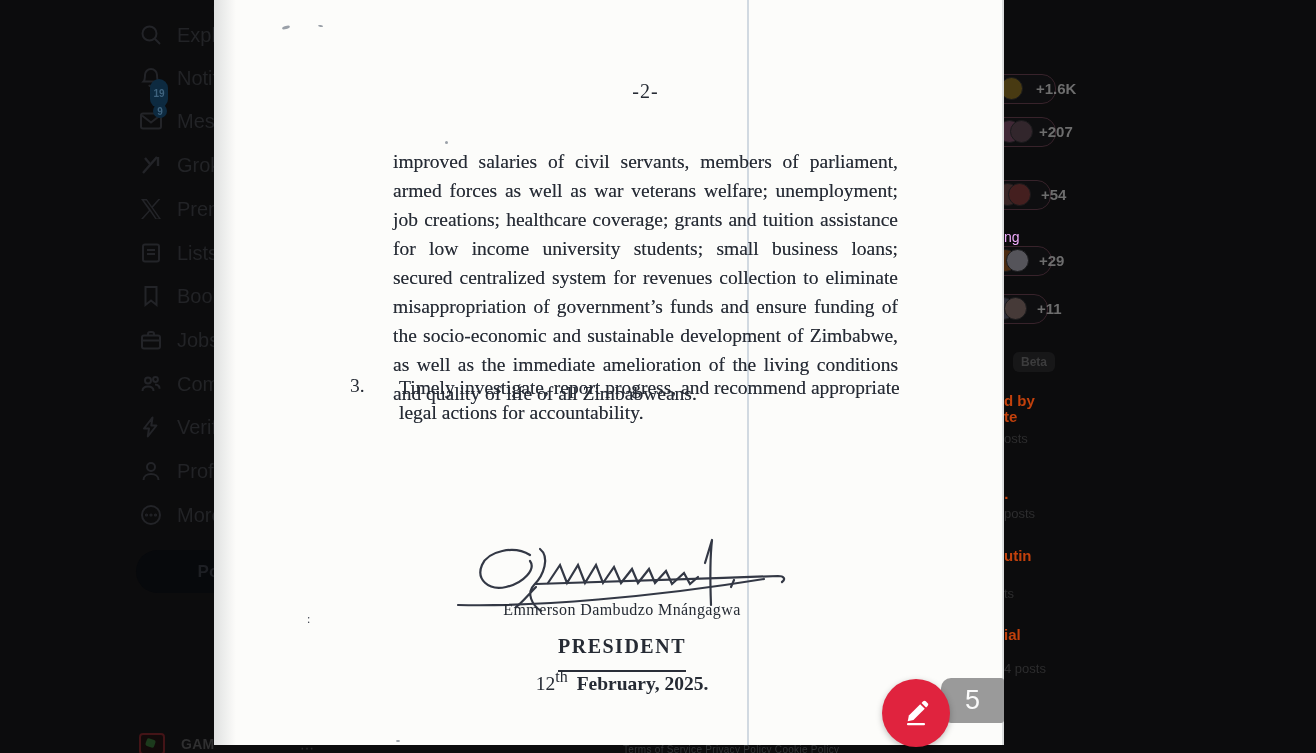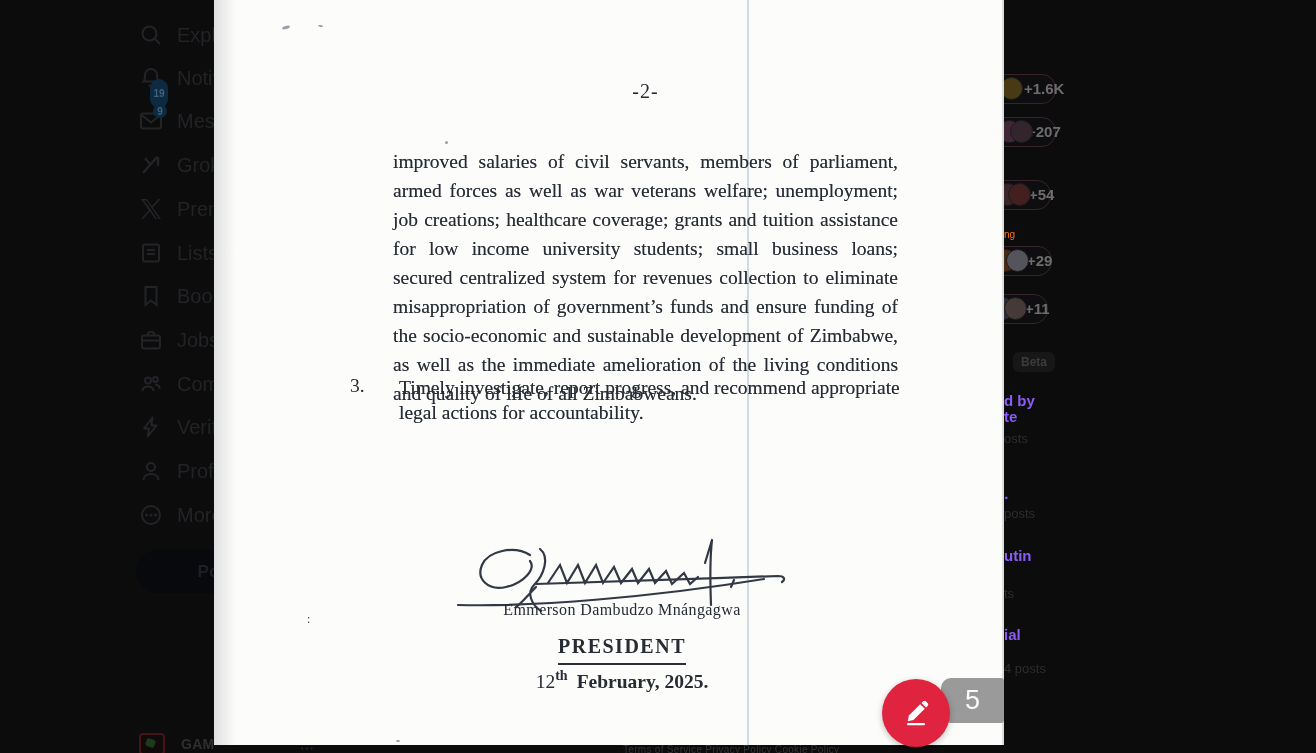--- a/index.html
+++ b/index.html
@@ -21,22 +21,22 @@
     background:#07090c;color:#1d1f24;font-size:17px;font-weight:bold;
     display:flex;align-items:center;justify-content:center;}
   .feed-peek{position:absolute;left:139px;top:733px;display:flex;align-items:center;gap:16px;}
   .game-ic{width:22px;height:18px;border:2px solid #441417;border-radius:4px;background:#120a0a;position:relative;}
   .game-ic span{position:absolute;left:5px;top:4px;width:9px;height:8px;background:#1c3a1c;border-radius:2px;transform:rotate(20deg);}
   .feed-peek b{font-size:14px;color:#2f2f30;letter-spacing:.3px;}
   
   .right-zone{position:absolute;left:0;top:0;width:1316px;height:753px;z-index:2;}
   .pill{position:absolute;height:28px;border:1px solid #38232b;border-radius:14px;background:#0e0e10;}
   .av{position:absolute;border-radius:50%;width:21px;height:21px;border:1px solid #1a1a1c;}
-  .pill-count{position:absolute;font-size:15px;font-weight:bold;color:#6d6d6d;}
-  .frag-bold{position:absolute;font-size:15px;font-weight:bold;color:#8b5cf6;white-space:nowrap;}
+  .pill-count{position:absolute;font-size:15px;font-weight:bold;color:#6d6d6d;margin-left:12px;}
+  .frag-bold{position:absolute;font-size:15px;font-weight:bold;color:#c2410c;white-space:nowrap;}
   .frag-grey{position:absolute;font-size:13px;color:#2d2d2e;white-space:nowrap;}
   .beta-badge{position:absolute;left:1013px;top:352px;background:#171718;border-radius:6px;
     padding:3px 8px;font-size:12px;font-weight:bold;color:#3c3c3d;}
   .footer-links{position:absolute;left:623px;top:744px;font-size:10px;color:#303335;letter-spacing:.3px;white-space:nowrap;}
   .more-dots{position:absolute;left:300px;top:740px;font-size:14px;color:#2b2b2c;letter-spacing:1px;}
   
   .doc{position:absolute;left:214px;top:0;width:790px;height:745px;background:#fcfcfa;z-index:3;
     font-family:"Liberation Serif",serif;color:#262b34;}
   .doc .edge-l{position:absolute;left:0;top:0;width:22px;height:100%;
     background:linear-gradient(90deg,rgba(150,155,160,.28),rgba(150,155,160,0));}
@@ -48,23 +48,23 @@
   .speck{position:absolute;background:#9aa0a8;border-radius:50%;}
   .page-num{position:absolute;left:179px;top:80px;width:505px;text-align:center;font-size:20px;letter-spacing:1px;}
   .body-par{position:absolute;left:179px;top:147px;width:505px;font-size:19.5px;line-height:29px;
     text-align:justify;text-shadow:0 0 .5px rgba(35,42,58,.55);}
   .item-num{position:absolute;left:136px;top:375px;font-size:19.5px;}
   .item-text{position:absolute;left:185px;top:375px;width:502px;font-size:19.5px;line-height:25px;
     white-space:pre-line;text-shadow:0 0 .5px rgba(35,42,58,.55);}
   .sig-svg{position:absolute;left:230px;top:527px;}
   .sig-name{position:absolute;left:158px;top:601px;width:500px;text-align:center;font-size:16px;letter-spacing:.4px;}
   .sig-title{position:absolute;left:158px;top:635px;width:500px;text-align:center;}
-  .sig-title span{font-size:20px;font-weight:bold;letter-spacing:1.5px;border-bottom:2.5px solid #2a2e38;padding-bottom:6px;}
+  .sig-title span{font-size:20px;font-weight:bold;letter-spacing:1.5px;border-bottom:2.5px solid #2a2e38;padding-bottom:13px;}
   .sig-date{position:absolute;left:158px;top:668px;width:500px;text-align:center;font-size:19.5px;}
-  .sig-date sup{font-size:14px;font-weight:bold;}
+  .sig-date sup{font-size:16px;}
   .sig-date .date-rest{margin-left:9px;font-weight:bold;}
   .colon-mark{position:absolute;left:93px;top:617px;color:#3a3f4a;font-size:12px;line-height:5px;}
   
   .counter-box{position:absolute;left:941px;top:678px;width:63px;height:45px;background:#9a9a9a;
     border-radius:10px 3px 3px 10px;z-index:8;display:flex;align-items:center;justify-content:center;
     color:#fafafa;font-size:27px;font-family:"Liberation Sans",sans-serif;}
   .fab{position:absolute;left:882px;top:679px;width:68px;height:68px;border-radius:50%;
     background:#e0233e;z-index:9;display:flex;align-items:center;justify-content:center;
     box-shadow:0 2px 6px rgba(0,0,0,.25);}
 </style>
@@ -197,21 +197,21 @@
   </div>
   <span class="av" style="left:998px;top:120px;background:#402836"></span>
   <span class="av" style="left:1010px;top:120px;background:#32262c"></span>
 
   <div class="pill" style="left:938px;top:180px;width:111px">
     <span class="pill-count" style="left:90px;top:5px">+54</span>
   </div>
   <span class="av" style="left:996px;top:183px;background:#3a2626"></span>
   <span class="av" style="left:1008px;top:183px;background:#441f1f"></span>
 
-  <span class="frag-grey" style="left:1004px;top:229px;font-size:10px;color:#f97316">ng</span>
+  <span class="frag-grey" style="left:1004px;top:229px;font-size:14px;color:#f0abfc">ng</span>
 
   <div class="pill" style="left:938px;top:246px;width:112px">
     <span class="pill-count" style="left:88px;top:5px">+29</span>
   </div>
   <span class="av" style="left:994px;top:249px;background:#4a2a10"></span>
   <span class="av" style="left:1006px;top:249px;background:#55545a"></span>
 
   <div class="pill" style="left:938px;top:294px;width:108px">
     <span class="pill-count" style="left:86px;top:5px">+11</span>
   </div>

